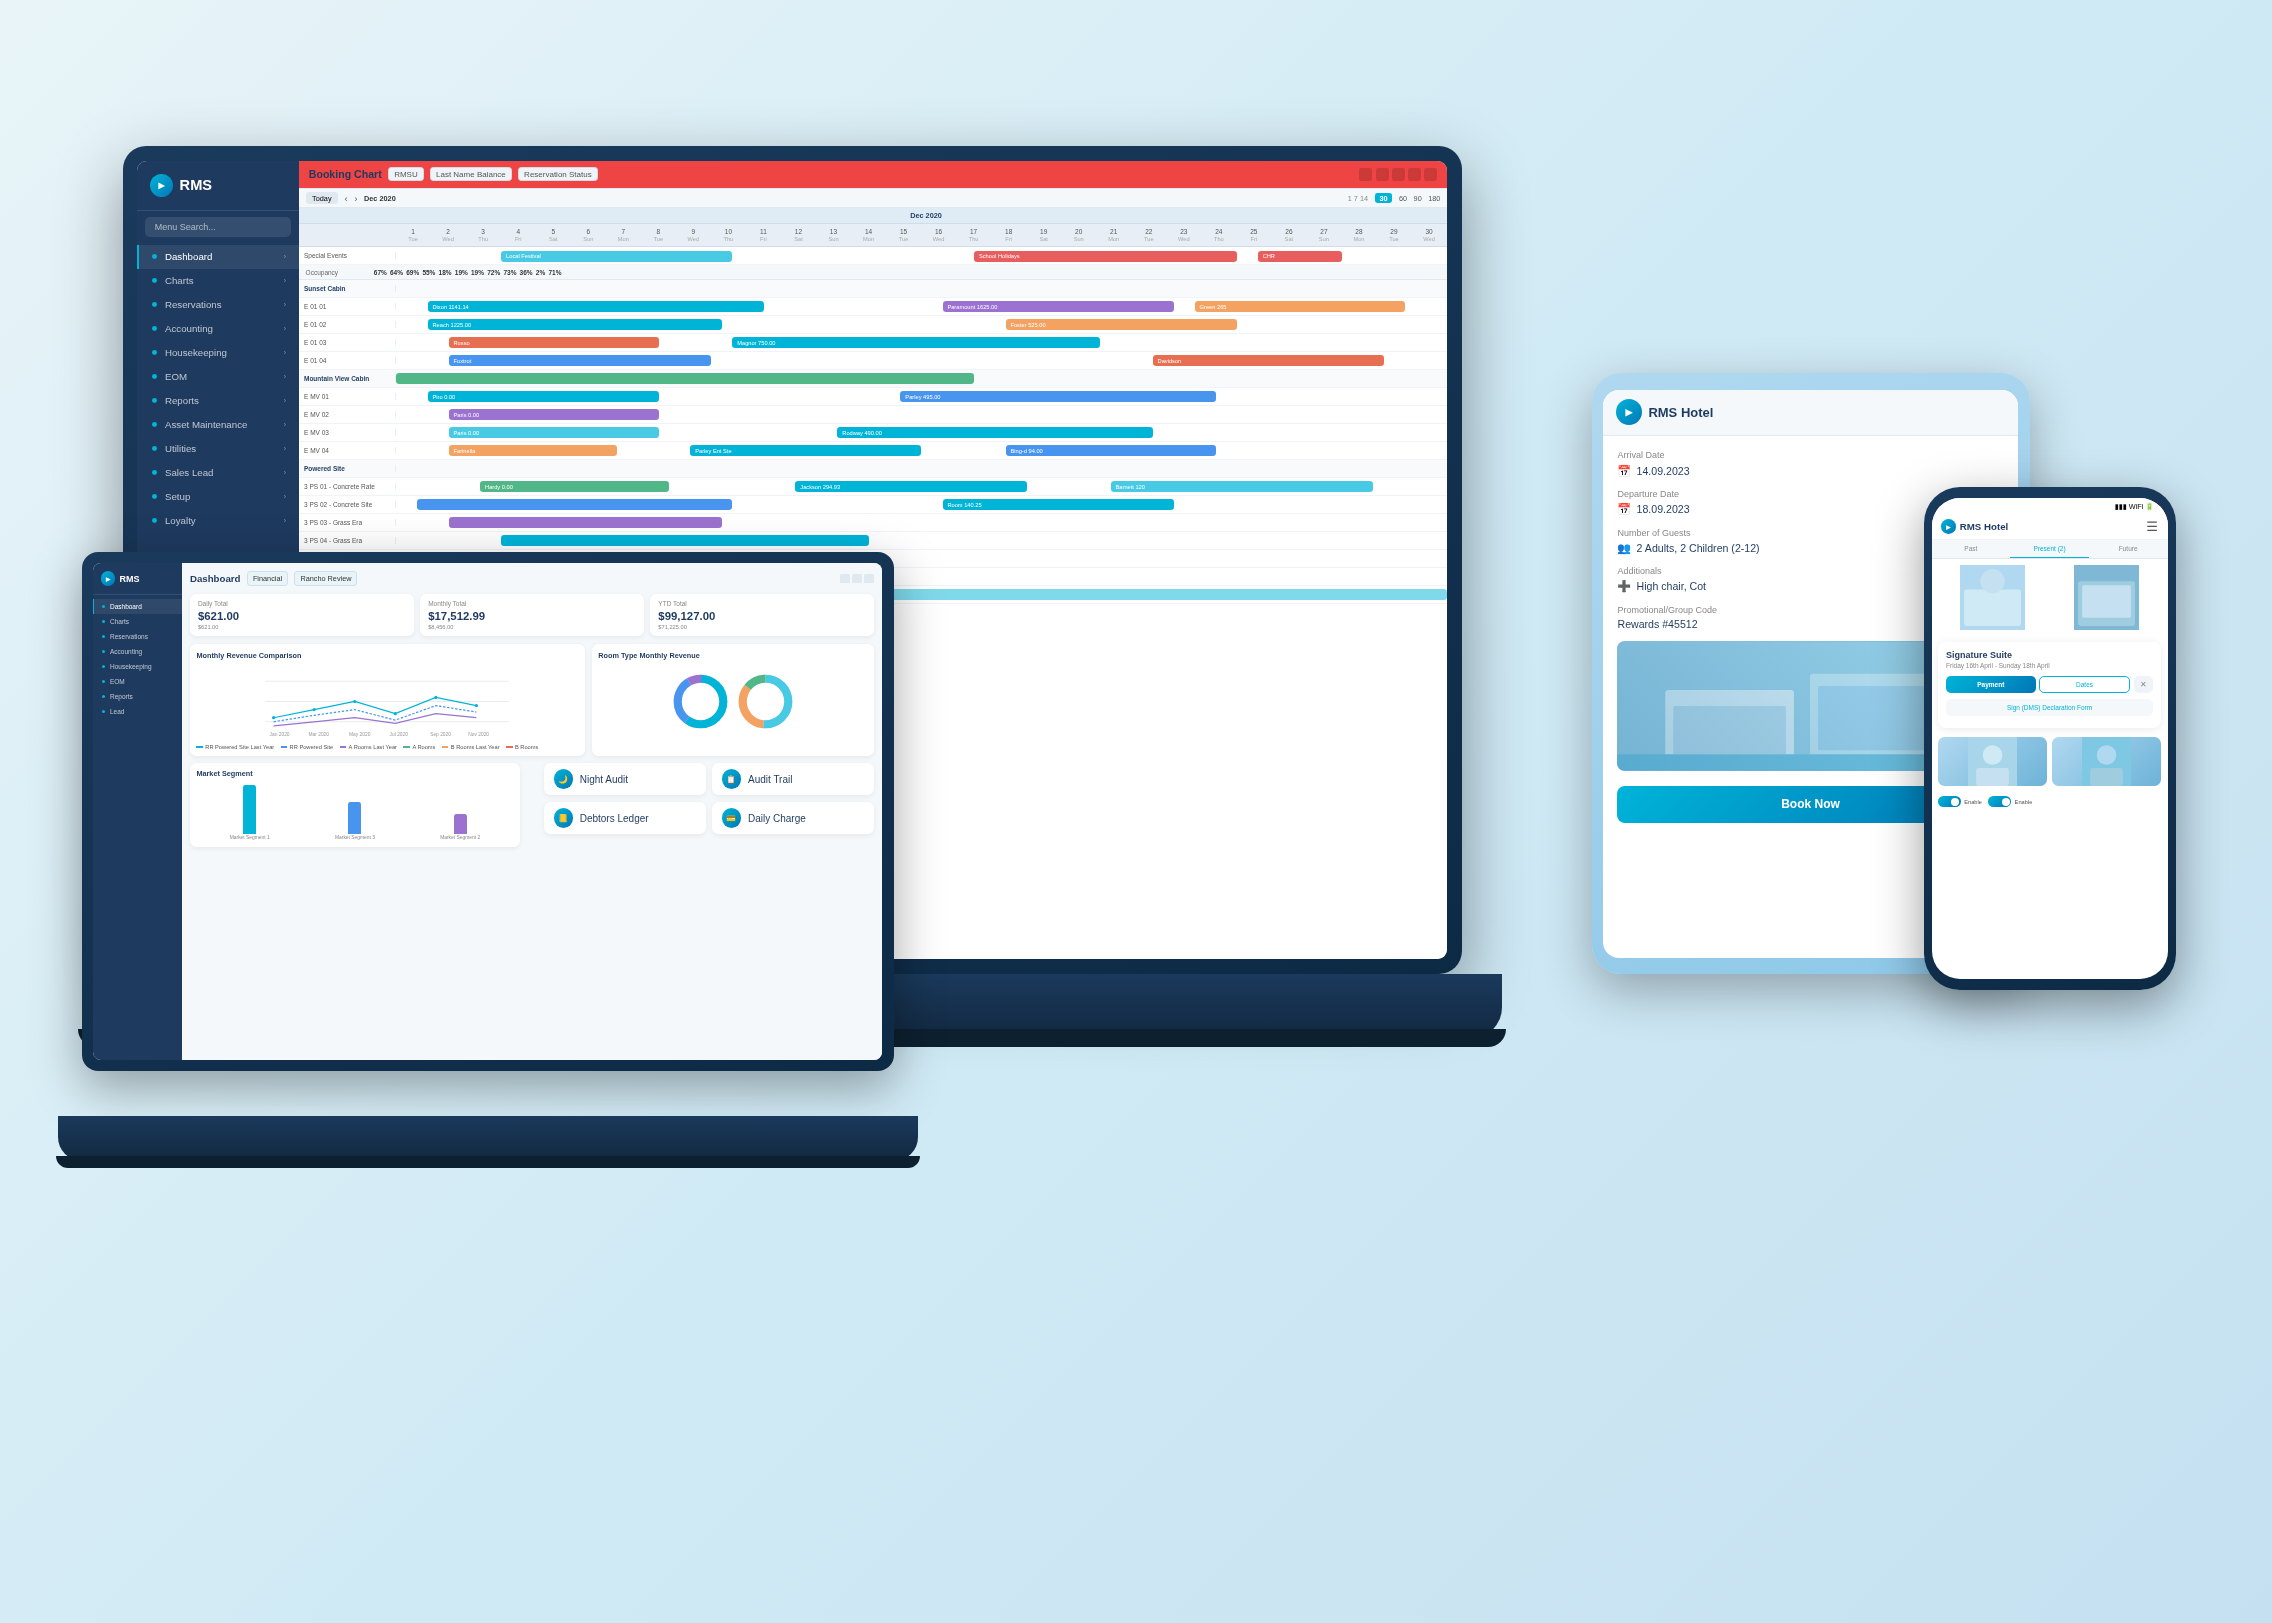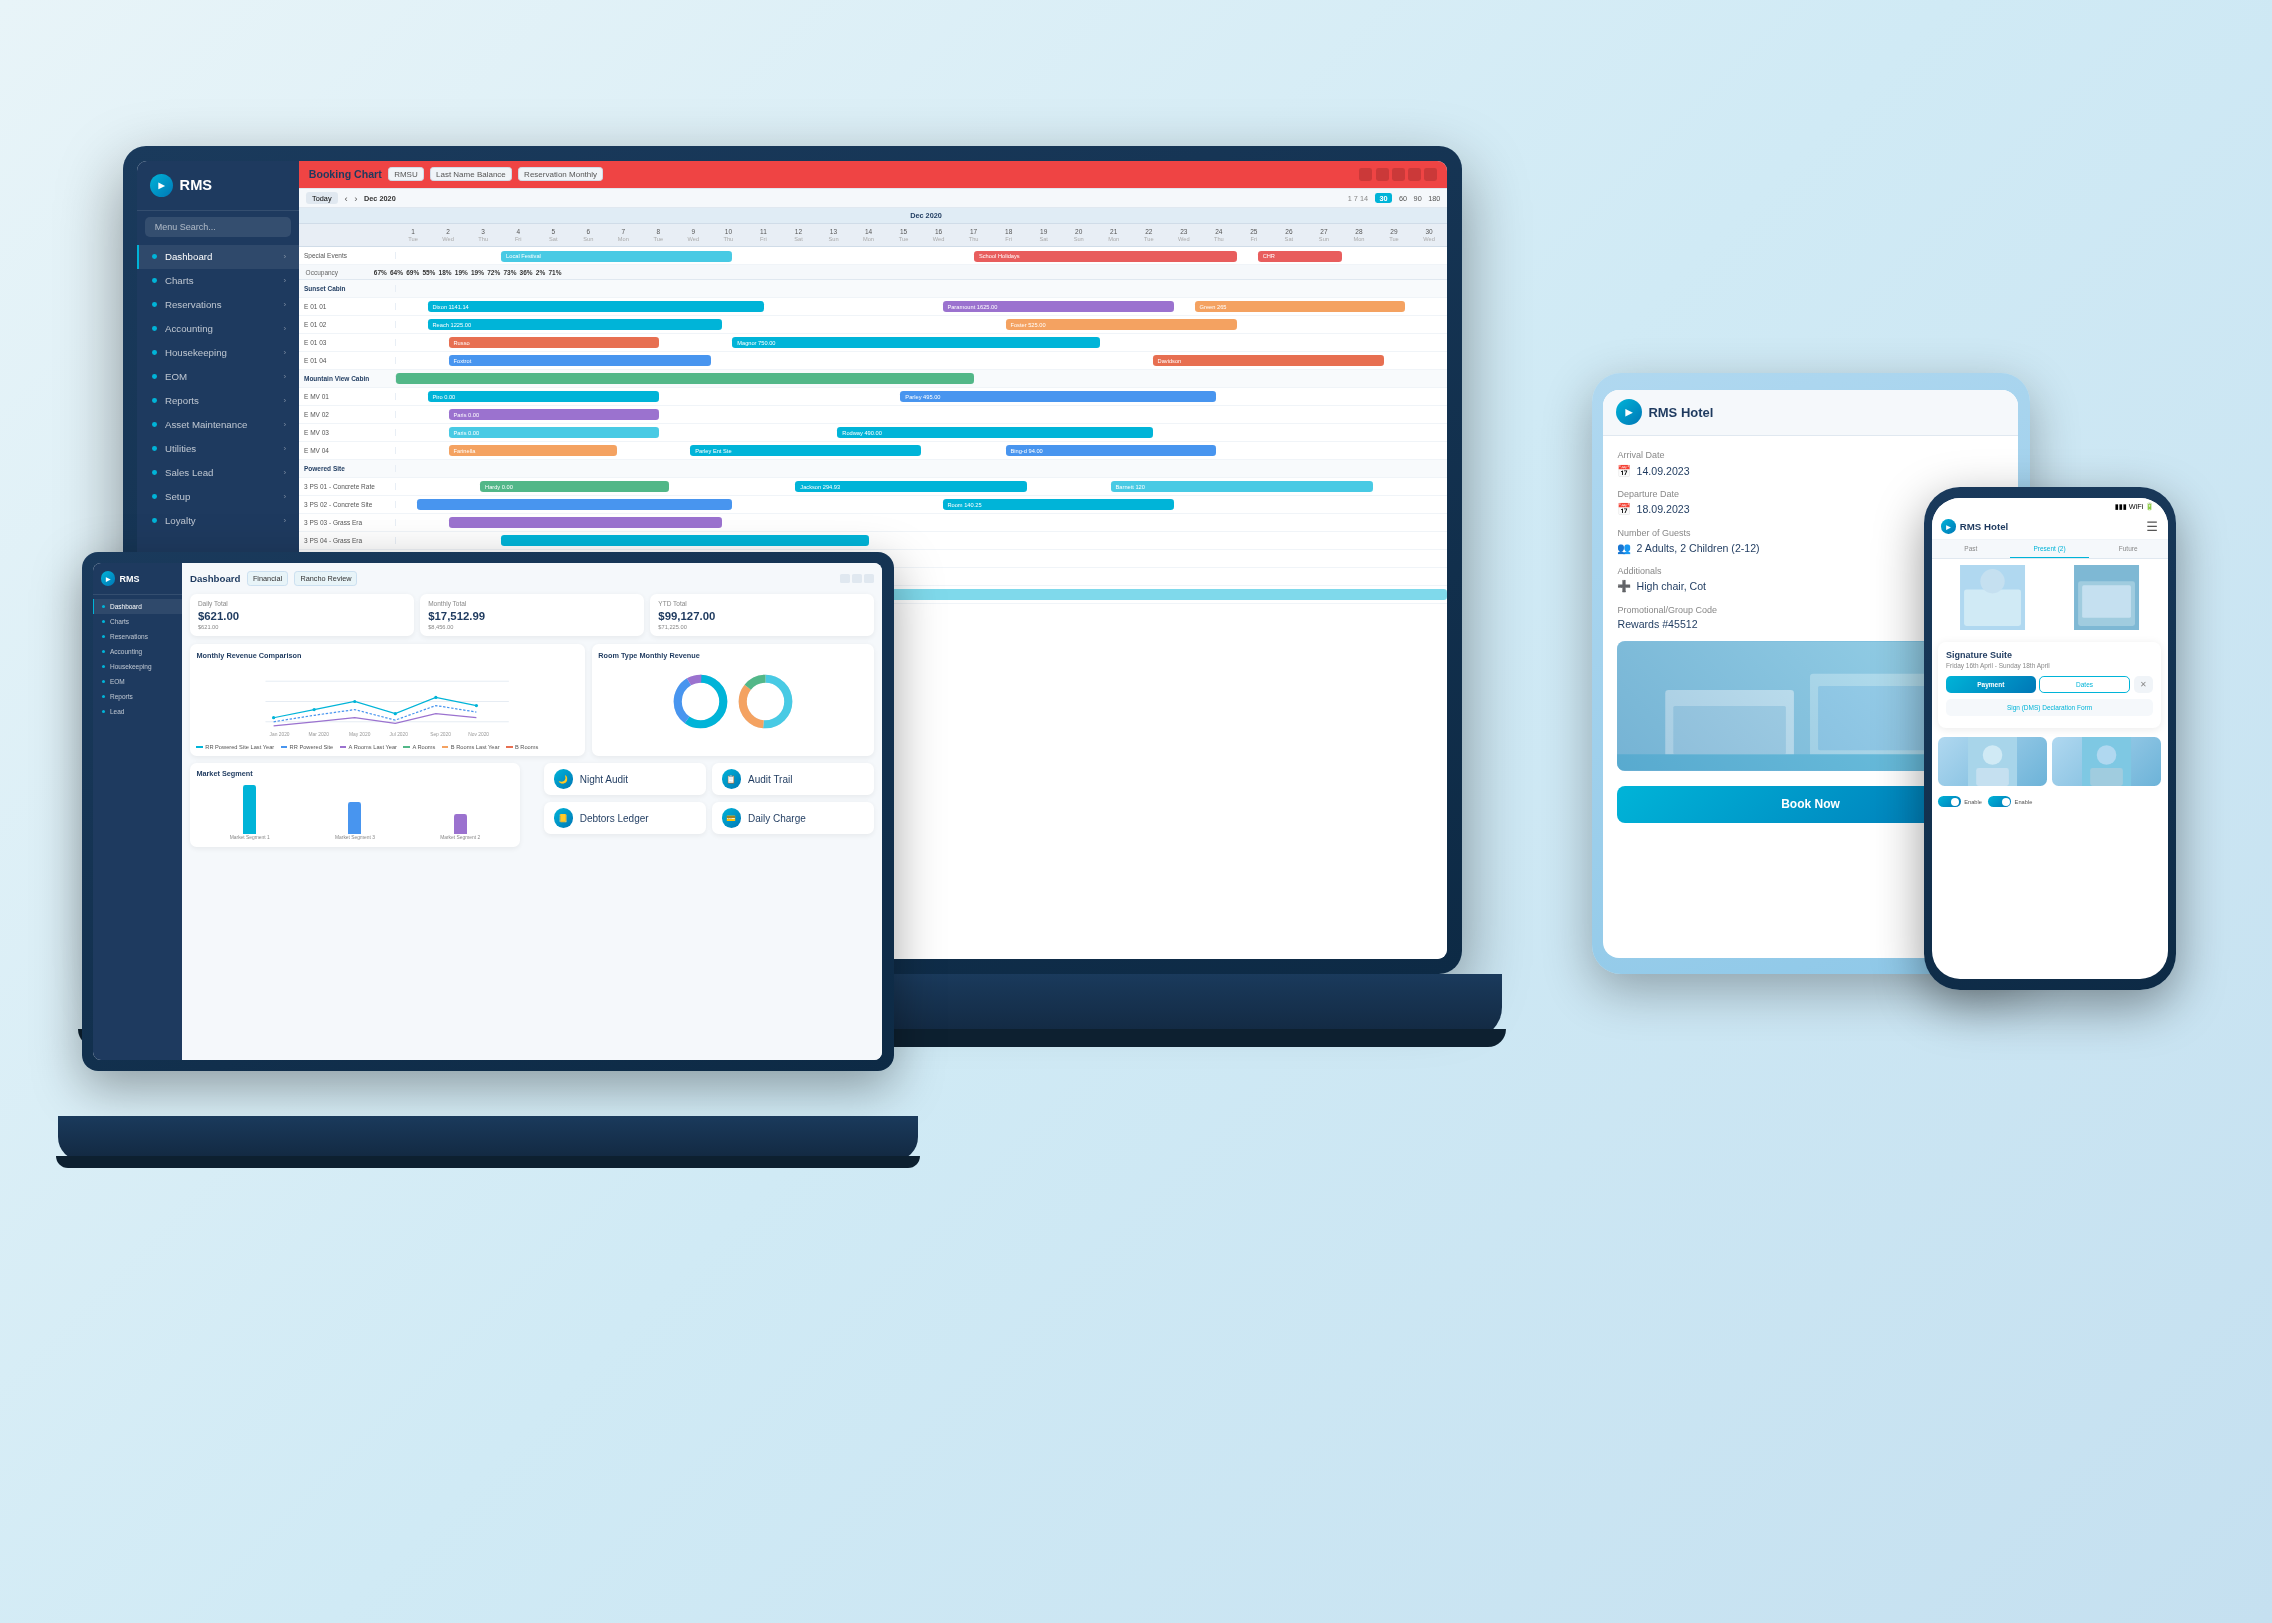--- a/index.html
+++ b/index.html
@@ -1047,21 +1047,21 @@
         </div>
 
         <div class="main-content">
 
 
           <div class="chart-container">
             <div class="chart-header">
               <span class="chart-title">Booking Chart</span>
               <div class="chart-dropdown">RMSU</div>
               <div class="chart-dropdown">Last Name Balance</div>
-              <div class="chart-dropdown">Reservation Monthly</div>
+              <div class="chart-dropdown">Reservation Status</div>
               <div style="margin-left:auto; display:flex; gap:3.2px; align-items:center;">
                 <div class="toolbar-icon"></div>
                 <div class="toolbar-icon"></div>
                 <div class="toolbar-icon"></div>
                 <div class="toolbar-icon"></div>
                 <div class="toolbar-icon"></div>
               </div>
             </div>
 
             <div class="booking-grid">

